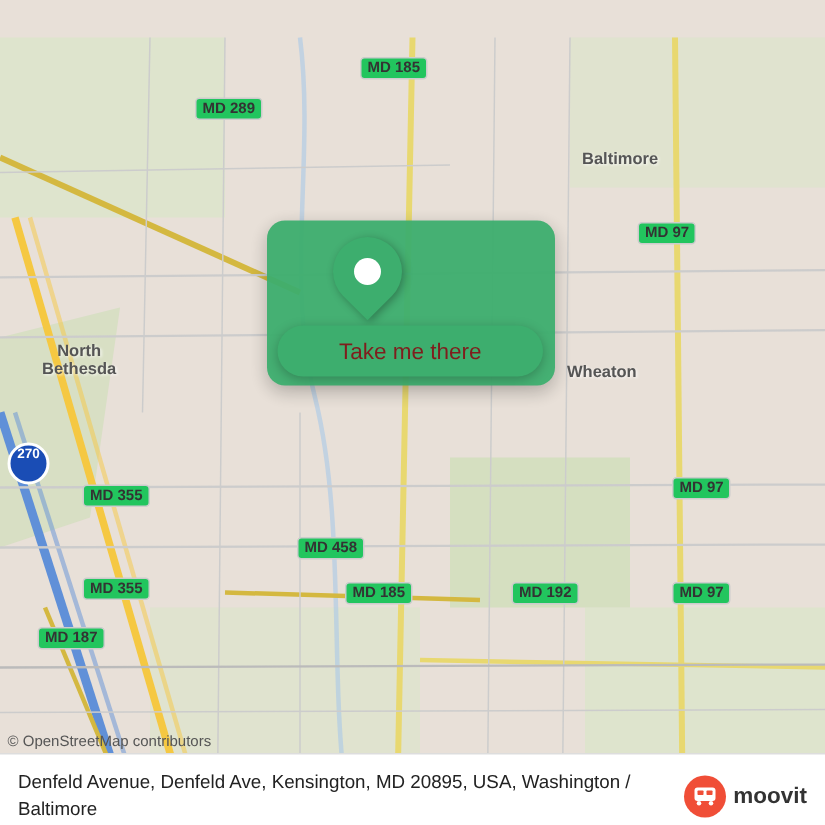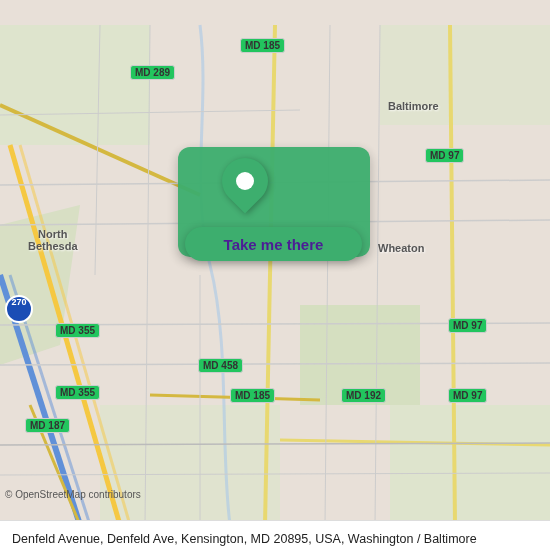--- a/index.html
+++ b/index.html
@@ -243,25 +243,38 @@
     <div style="position:relative;width:50px;height:60px;display:flex;flex-direction:column;align-items:center;">
 
       <div style="width:46px;height:46px;background:#3dae6e;border-radius:50% 50% 50% 0;transform:rotate(-45deg);display:flex;align-items:center;justify-content:center;box-shadow:0 2px 6px rgba(0,0,0,0.3);">
         <div style="width:18px;height:18px;background:white;border-radius:50%;transform:rotate(45deg);"></div>
       </div>
     </div>
   </div>
 
   <div style="position:absolute;top:147px;left:178px;width:192px;height:110px;background:#3dae6e;border-radius:12px;z-index:8;opacity:0.95;box-shadow:0 4px 12px rgba(0,0,0,0.25);"></div>
 
-  <button id="take-me-there-btn" style="position:absolute;top:227px;left:185px;width:177px;height:34px;background:#3dae6e;border-radius:20px;color:#4c1d95;font-size:15px;font-weight:700;cursor:pointer;z-index:10;border:none;box-shadow:0 2px 8px rgba(0,0,0,0.25);">Take me there</button>
+  <button id="take-me-there-btn" style="position:absolute;top:217px;left:185px;width:177px;height:34px;background:#3dae6e;border-radius:20px;color:#7f1d1d;font-size:15px;font-weight:400;cursor:pointer;z-index:10;border:none;box-shadow:0 2px 8px rgba(0,0,0,0.25);">Take me there</button>
 
   <div id="osm-attribution">
     <span>© OpenStreetMap contributors</span>
   </div>
 
   <div id="bottom-bar">
     <div id="address-text">
       <span>Denfeld Avenue, Denfeld Ave, Kensington, MD 20895,
 USA, Washington / Baltimore</span>
     </div>
+    <div id="moovit-logo">
+      <div id="moovit-icon">
+
+        <svg width="18" height="18" viewBox="0 0 18 18" fill="none">
+          <rect x="2" y="3" width="14" height="9" rx="2" fill="white"></rect>
+          <circle cx="5" cy="13.5" r="1.5" fill="white"></circle>
+          <circle cx="13" cy="13.5" r="1.5" fill="white"></circle>
+          <rect x="4" y="5" width="4" height="3" rx="0.5" fill="#f04e37"></rect>
+          <rect x="10" y="5" width="4" height="3" rx="0.5" fill="#f04e37"></rect>
+        </svg>
+      </div>
+      <div id="moovit-text">moovit</div>
+    </div>
   </div>
 </div>
 
 </body></html>

